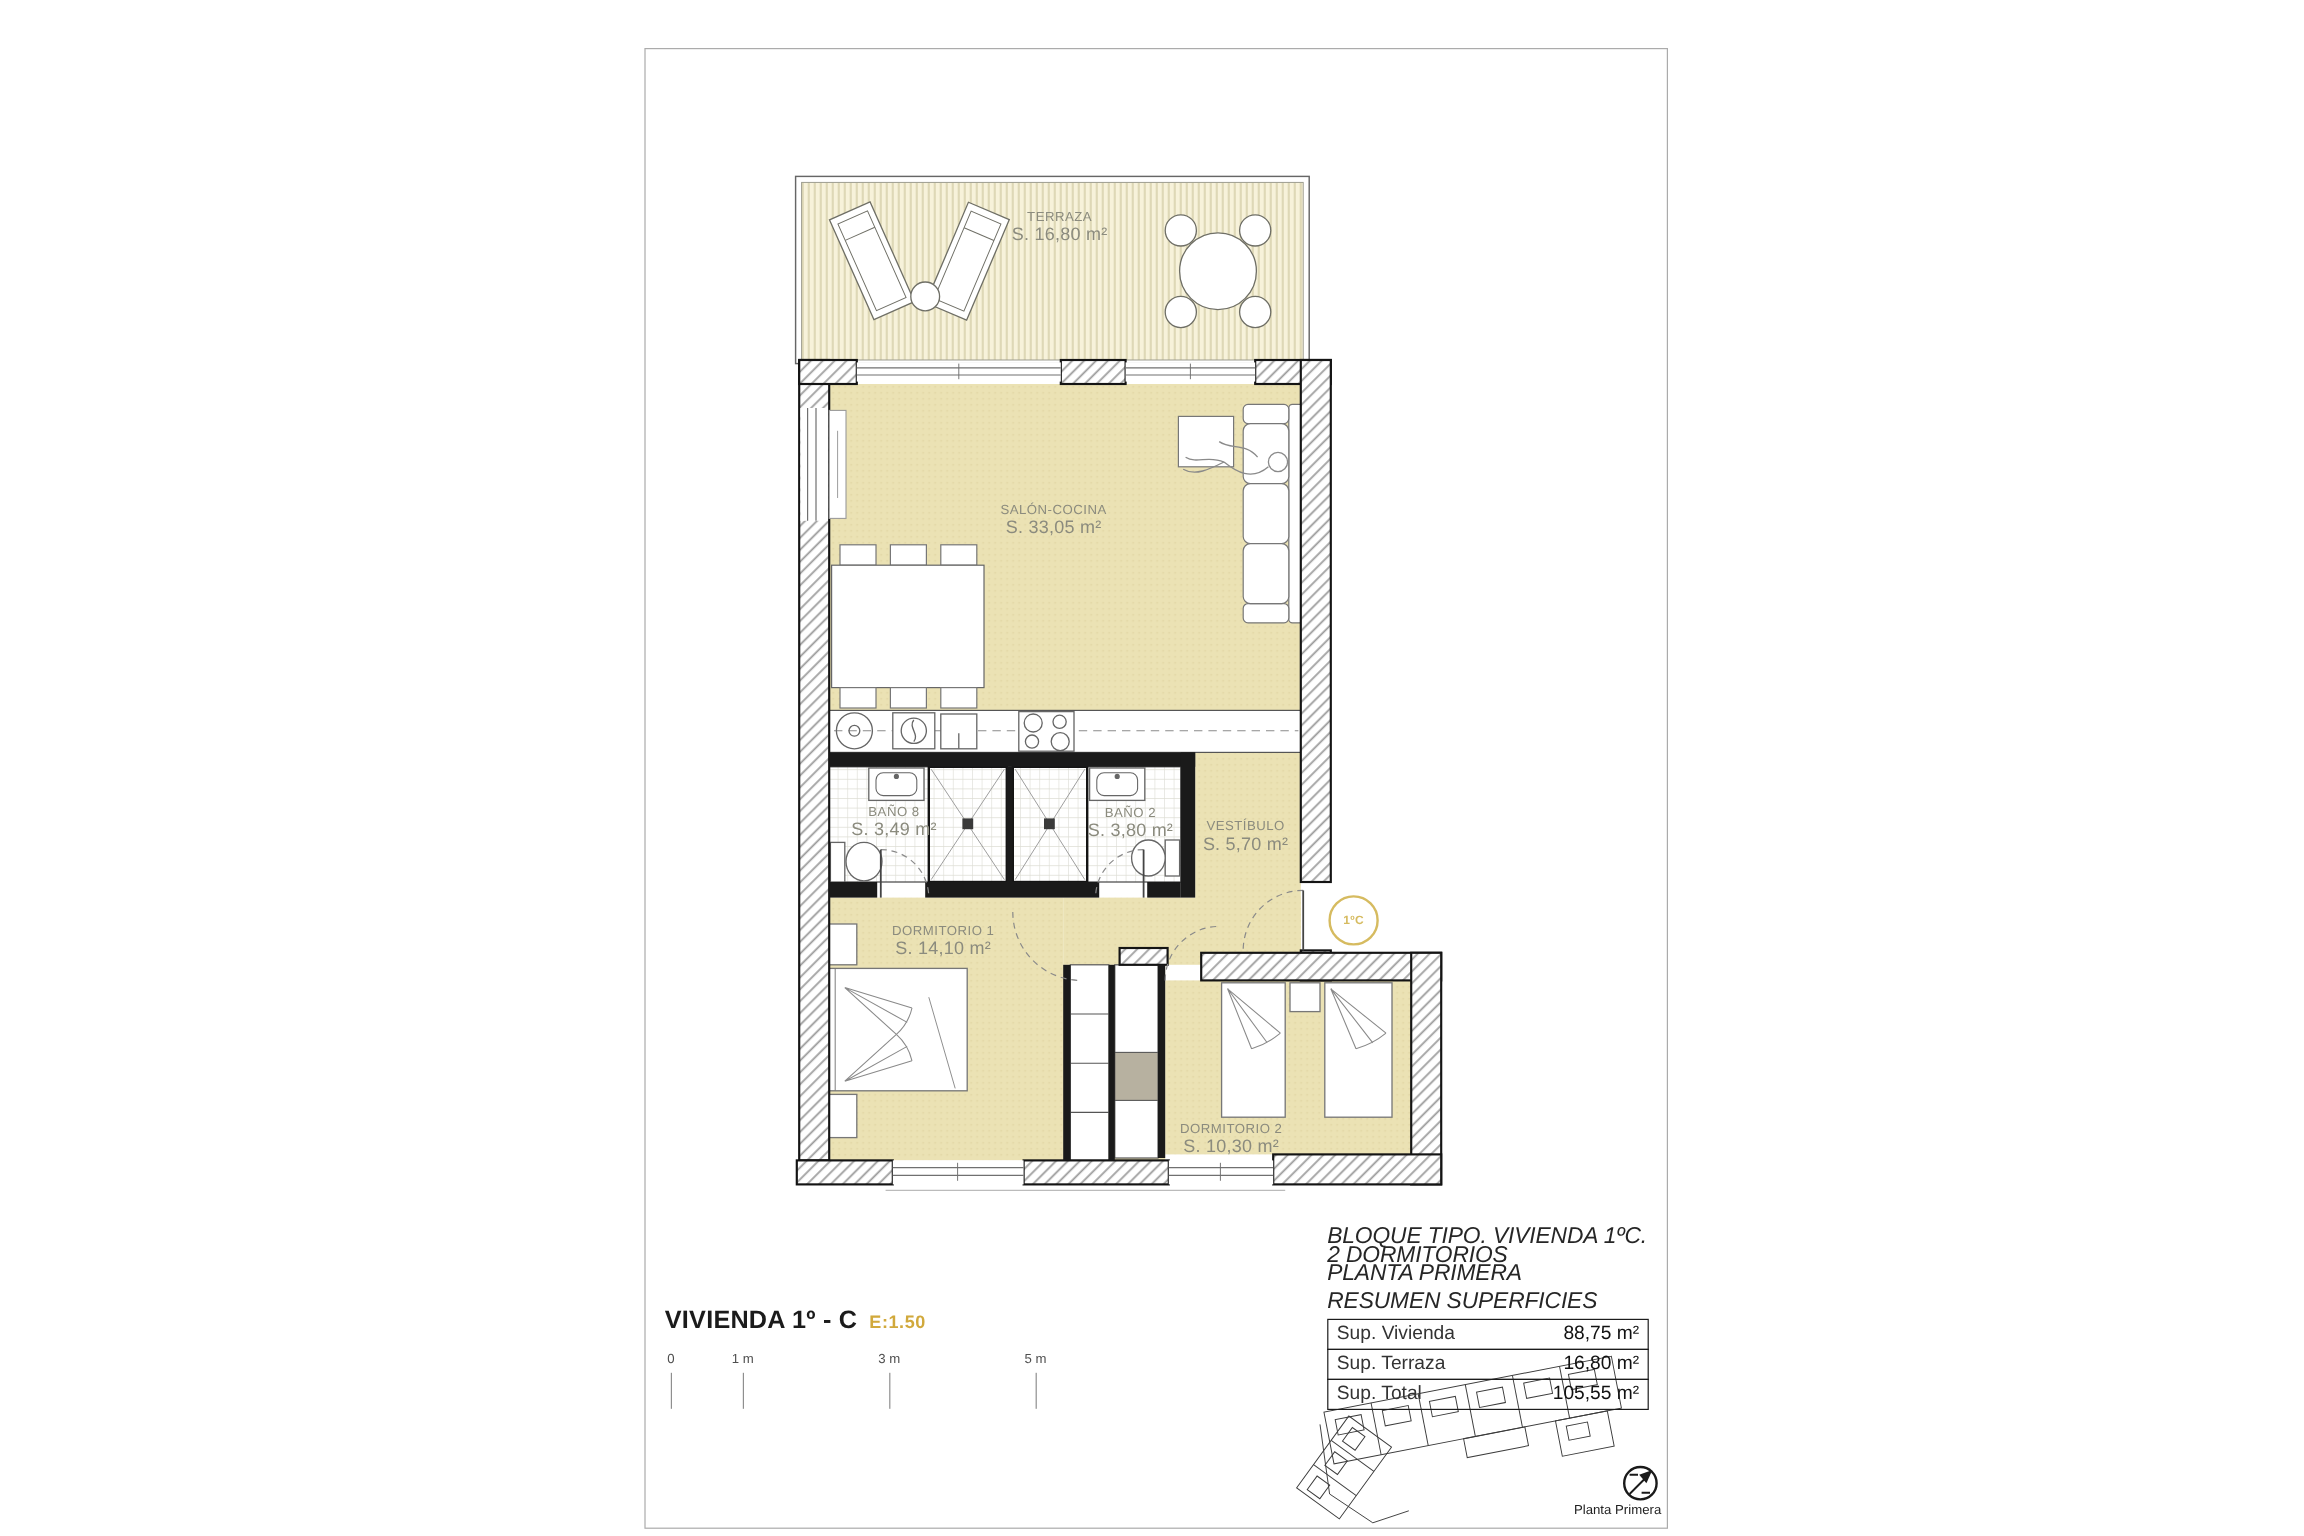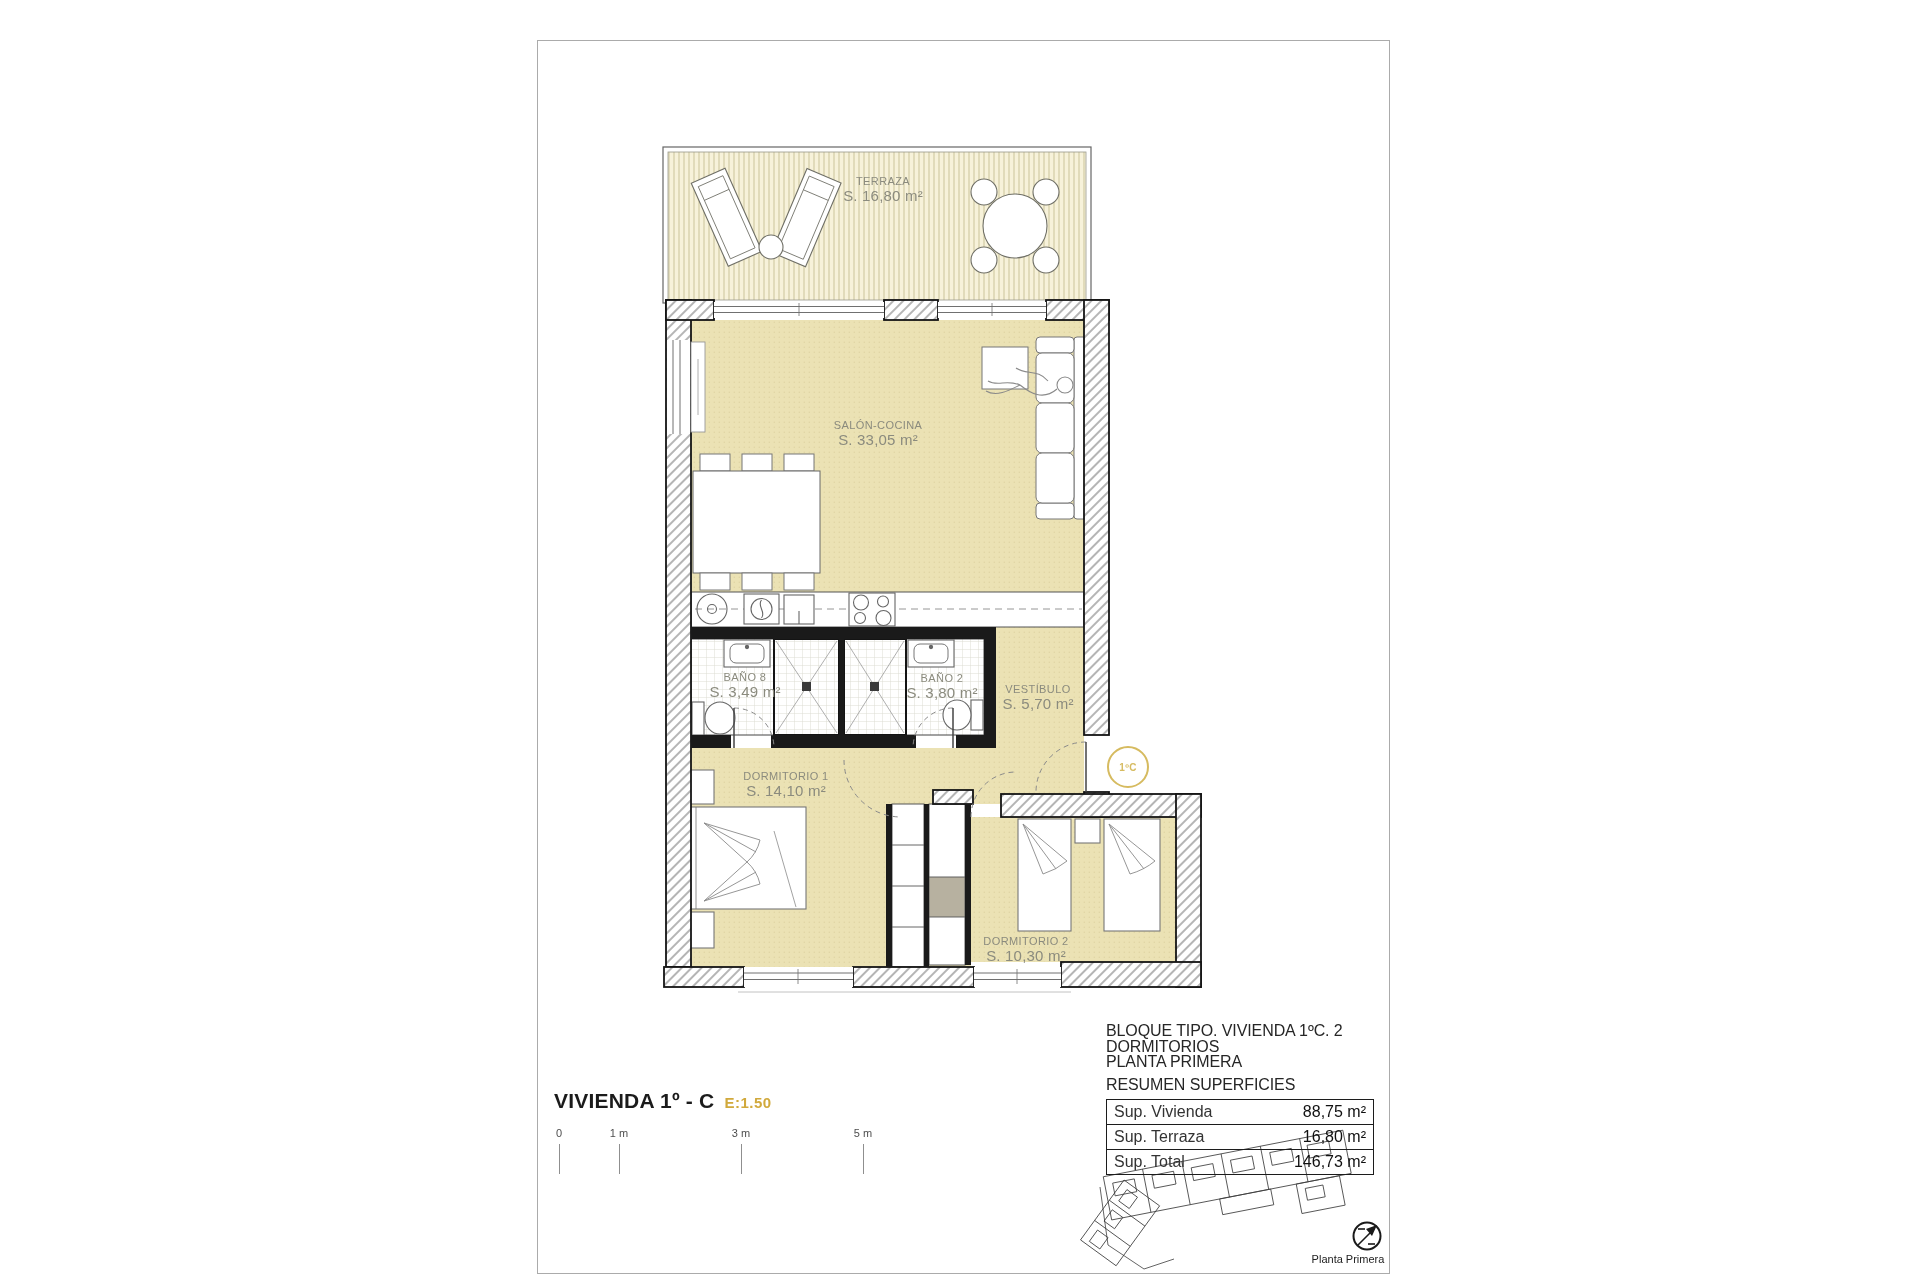--- a/index.html
+++ b/index.html
@@ -20,21 +20,21 @@
   .title-block{position:absolute;left:16px;top:1048px;white-space:nowrap;}
   .title-block .t{font-size:21px;font-weight:bold;color:#1b1b1b;letter-spacing:.2px;}
   .title-block .s{font-size:15px;color:var(--gold);margin-left:10px;font-weight:bold;letter-spacing:.5px;}
   
   .scalebar{position:absolute;left:0;top:1086px;height:50px;width:400px;}
   .tick{position:absolute;top:0;}
   .tick .lbl{position:absolute;transform:translateX(-50%);top:0;font-size:11px;color:#4e4e4e;white-space:nowrap;}
   .tick .line{position:absolute;left:0;top:17px;width:1px;height:30px;background:#8f8f8f;}
   
   .summary{position:absolute;left:568px;top:982px;width:268px;color:#262626;}
-  .summary .h{font-size:16px;line-height:15.5px;letter-spacing:-0.1px;}
+  .summary .h{font-size:19px;line-height:15.5px;letter-spacing:-0.1px;font-style:italic;}
   .summary .h3{margin-top:7px;}
   .sumtable{margin-top:8px;}
   .sumrow{display:flex;justify-content:space-between;align-items:center;height:24px;
     border:1px solid #1c1c1c;margin-top:-1px;padding:0 7px;font-size:16px;}
   .sumrow .v{color:#111;}
   .sumrow .l{color:#333;}
   
   .caption{position:absolute;left:755px;top:1212px;width:110px;text-align:center;font-size:11px;color:#222;}
 </style>
 </head>
@@ -388,21 +388,21 @@
         <div class="sumrow">
           <span class="l">Sup. Vivienda</span>
           <span class="v">88,75 m²</span>
         </div>
         <div class="sumrow">
           <span class="l">Sup. Terraza</span>
           <span class="v">16,80 m²</span>
         </div>
         <div class="sumrow">
           <span class="l">Sup. Total</span>
-          <span class="v">146,73 m²</span>
+          <span class="v">105,55 m²</span>
         </div>
       </div>
     </div>
 
     <div class="caption">Planta Primera</div>
 
   </div>
 </div>
 
 </body></html>

